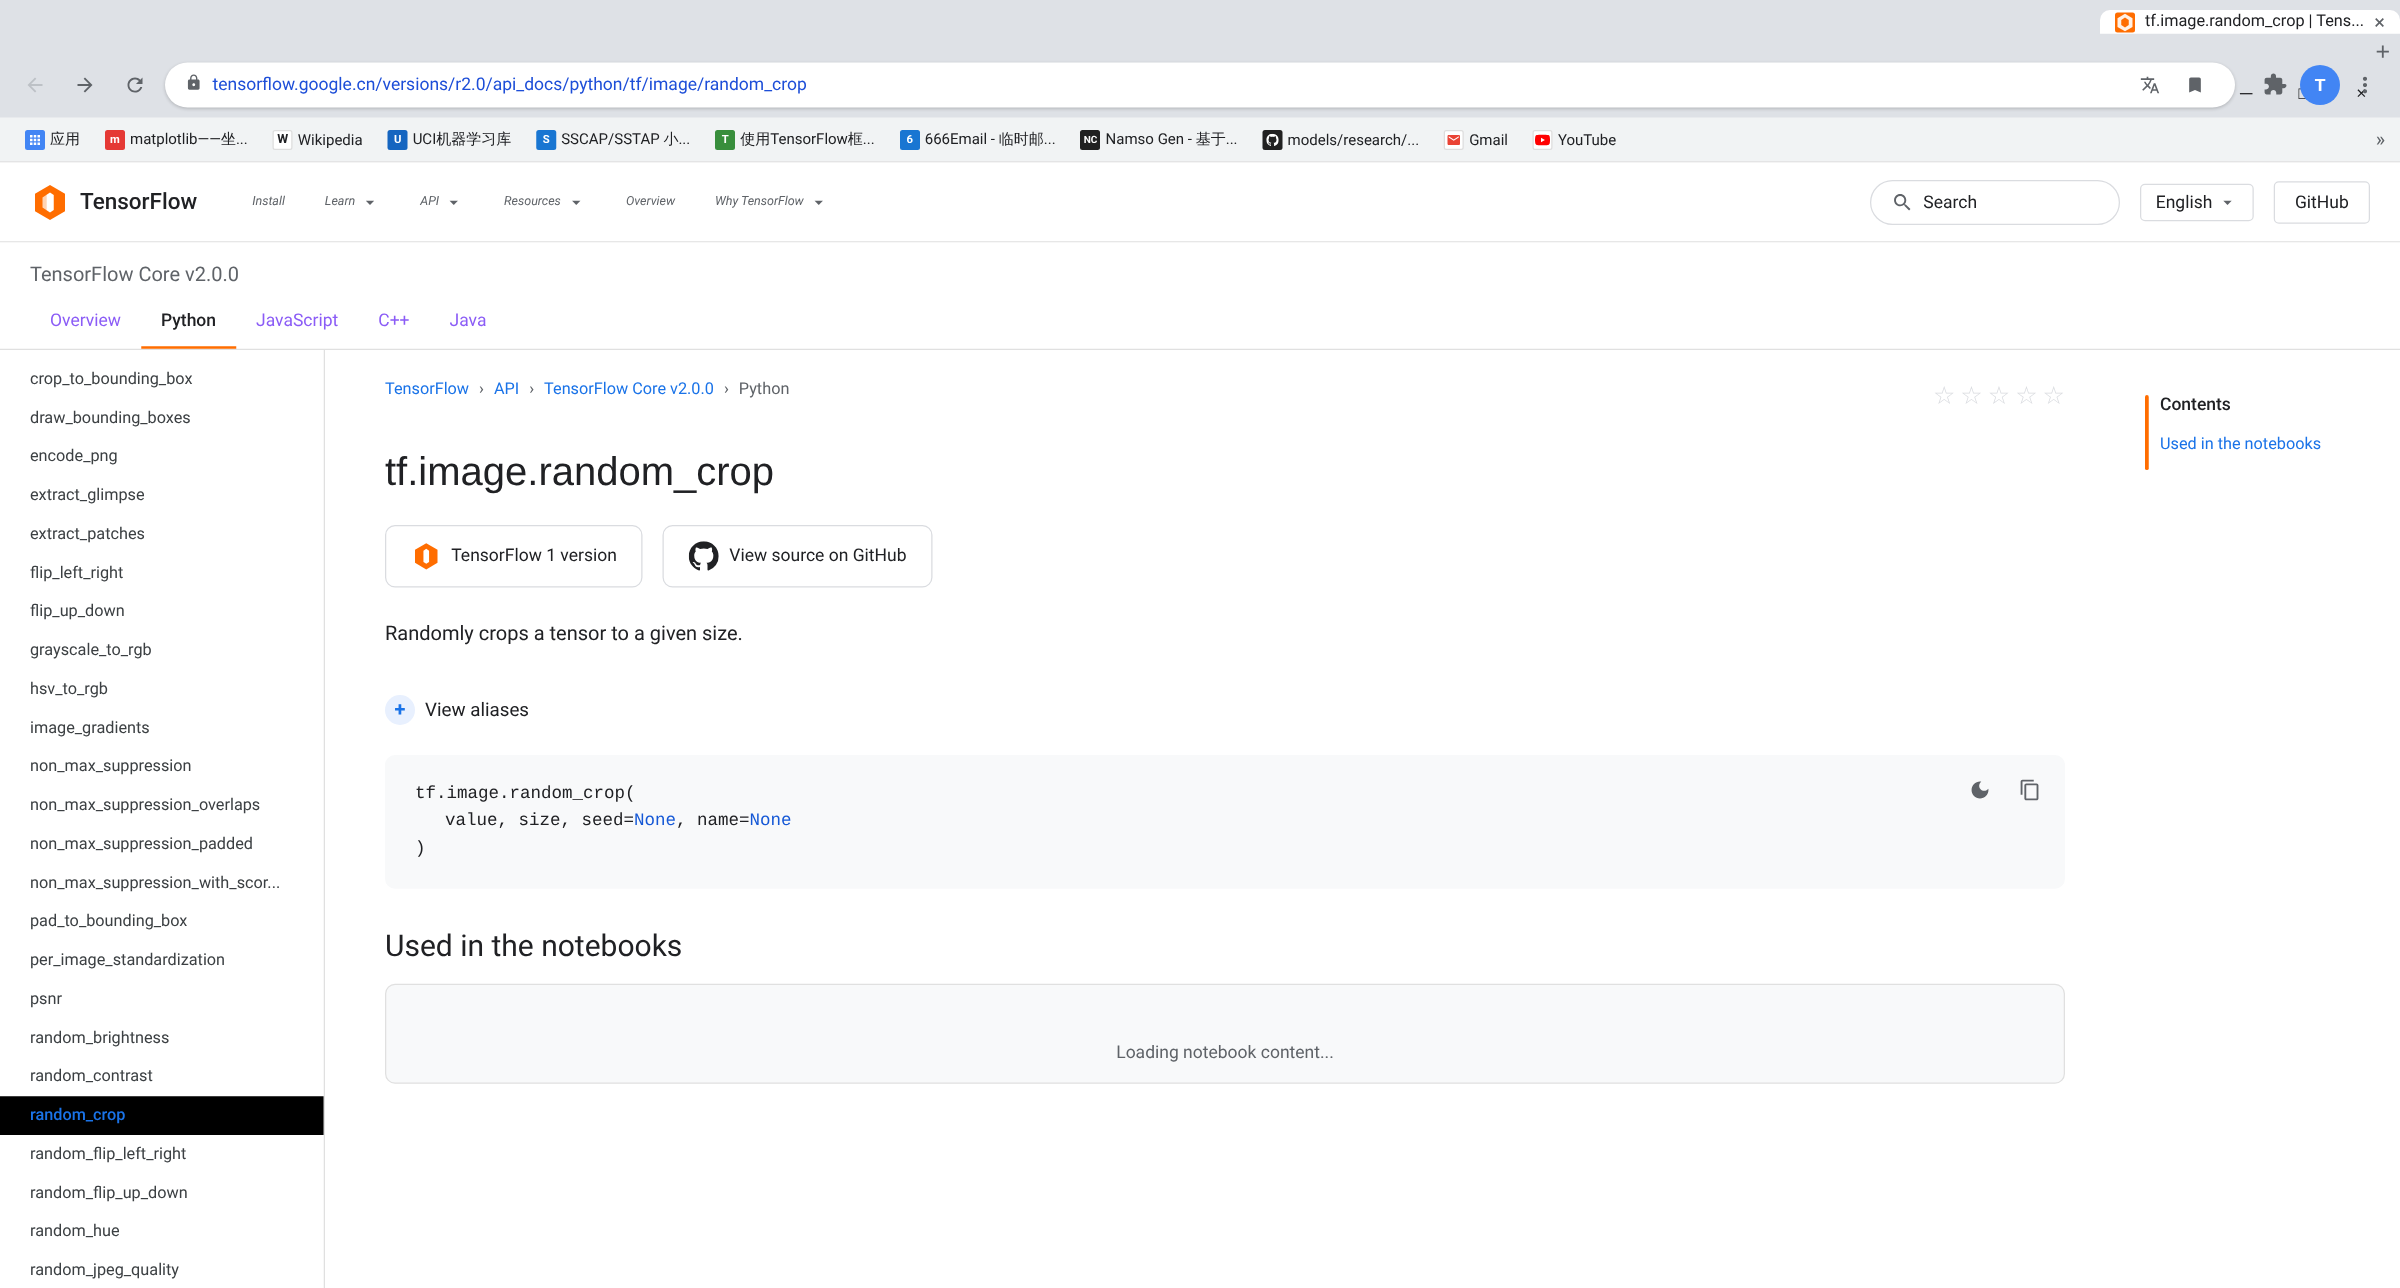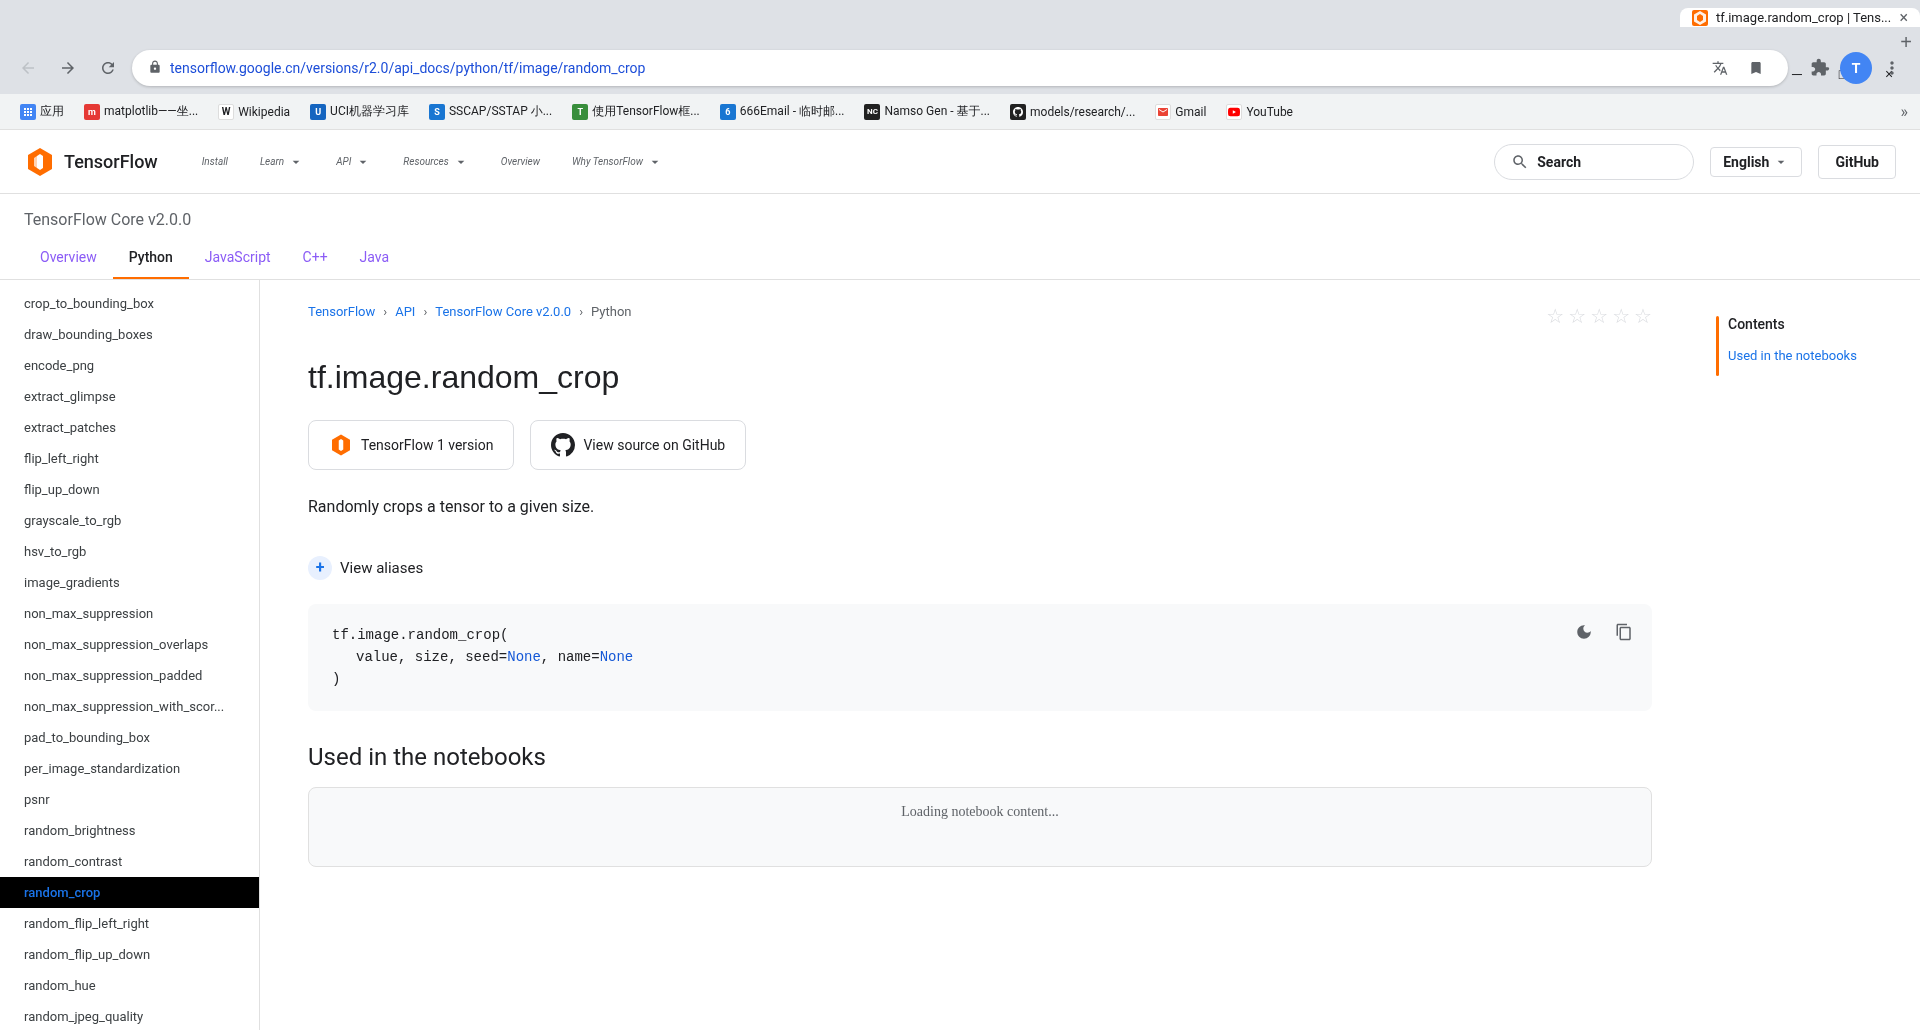--- a/index.html
+++ b/index.html
@@ -32,21 +32,21 @@
     
     .tf-site { width: 1920px; }
 
     
     .tf-header { display: flex; align-items: center; padding: 0 24px; height: 64px; border-bottom: 1px solid #e0e0e0; gap: 32px; background: #fff; }
     .tf-logo { display: flex; align-items: center; gap: 8px; text-decoration: none; color: #202124; font-size: 18px; font-weight: 500; }
     .tf-logo-icon { width: 32px; height: 32px; }
     .tf-nav { display: flex; align-items: center; gap: 8px; flex: 1; }
     .tf-nav-item { padding: 8px 12px; border-radius: 4px; color: #5f6368; font-size: 10px; cursor: pointer; display: flex; align-items: center; gap: 4px; text-decoration: none; font-style: italic; }
     .tf-search-box { display: flex; align-items: center; border: 1px solid #dadce0; border-radius: 24px; padding: 8px 16px; gap: 8px; min-width: 200px; cursor: pointer; }
-    .tf-header-actions { display: flex; align-items: center; gap: 16px; font-weight: bold; }
+    .tf-header-actions { display: flex; align-items: center; gap: 16px; }
     .lang-btn { display: flex; align-items: center; gap: 4px; border: 1px solid #dadce0; border-radius: 4px; padding: 6px 12px; font-size: 14px; cursor: pointer; }
     .github-btn { padding: 8px 16px; border: 1px solid #dadce0; border-radius: 4px; font-size: 14px; cursor: pointer; text-decoration: none; color: #202124; }
 
     
     .tf-subheader { padding: 0 24px; background: #fff; border-bottom: 1px solid #e0e0e0; }
     .tf-subtitle { font-size: 16px; color: #5f6368; padding: 16px 0 8px 0; }
     .tf-tabs { display: flex; gap: 0; }
     .tf-tab { padding: 12px 16px; font-size: 14px; color: #8b5cf6; cursor: pointer; border-bottom: 2px solid transparent; }
     .tf-tab.active { color: #202124; border-bottom: 2px solid #ff6d00; font-weight: 500; }
 
@@ -408,21 +408,21 @@
         <div style="font-family: 'Courier New', monospace; font-size:14px; color:#202124; padding-left:24px;">
             value, size, seed=<span style="color:#1558d6;">None</span>, name=<span style="color:#1558d6;">None</span>
         </div>
         <div style="font-family: 'Courier New', monospace; font-size:14px; color:#202124;">
           <span>)</span>
         </div>
       </div>
 
       <h2 class="section-title">Used in the notebooks</h2>
 
-      <div class="notebook-preview" style="min-height:80px; display:flex; align-items:flex-start; justify-content:center; color:#5f6368; font-size:14px;font-family:Liberation Serif, serif;">
+      <div class="notebook-preview" style="min-height:80px; display:flex; align-items:flex-end; justify-content:center; color:#5f6368; font-size:14px;">
         <span>Loading notebook content...</span>
       </div>
     </main>
 
     <aside class="tf-right-sidebar">
       <div class="contents-box">
         <div class="contents-accent"></div>
         <div class="contents-title">Contents</div>
         <a class="contents-item">Used in the notebooks</a>
       </div>

